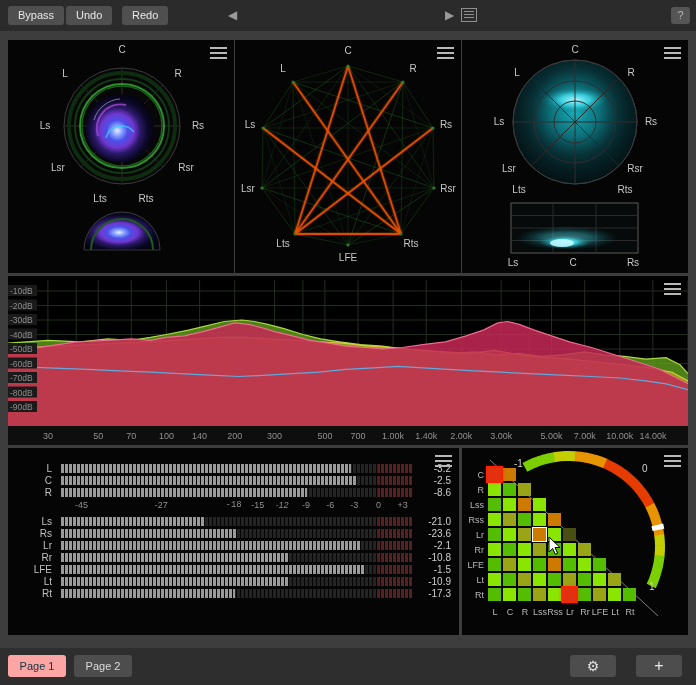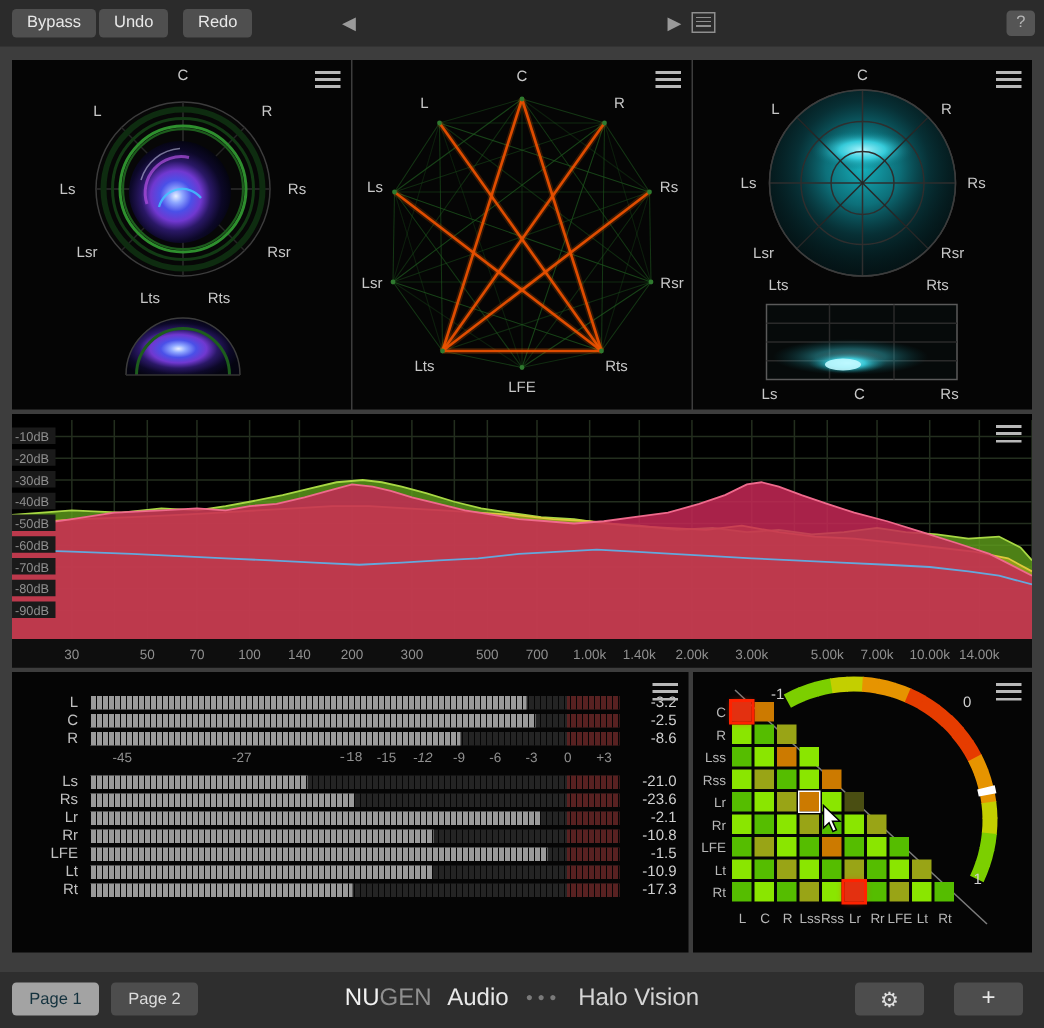--- a/index.html
+++ b/index.html
@@ -567,28 +567,22 @@
         <span class="mxx" style="left: 143px; top: 159px;">Lt</span>
         <span class="mxx" style="left: 158px; top: 159px;">Rt</span>
       </div>
     <span class="gtick" style="left:52px;top:10px">-1</span>
     <span class="gtick" style="left:180px;top:15px">0</span>
     <span class="gtick" style="left:187px;top:133px">1</span>
   </section>
 </div>
 
 <div class="footer">
-  <button class="fbtn" style="left:8px;width:58px;background:#a3a3a3;color:#14323e">Page 1</button>
+  <button class="fbtn" style="left:8px;width:58px;background:#fca5a5;color:#14323e">Page 1</button>
   <button class="fbtn" style="left:74px;width:58px;background:#4d4d4d;color:#dcdcdc">Page 2</button>
-  <div class="brand">
-    <span class="b-nu">NU</span><span class="b-gen">GEN</span>
-    <span class="b-audio">Audio</span>
-    <span class="b-dots">●●●</span>
-    <span class="b-prod">Halo Vision</span>
-  </div>
   <button class="fbtn" style="right:80px;width:46px;background:#4d4d4d;color:#e0e0e0;font-size:14px">⚙</button>
   <button class="fbtn" style="right:14px;width:46px;background:#4d4d4d;color:#e8e8e8;font-size:16px">+</button>
 </div>
 
 <div id="cursor">
   <svg width="14" height="20">
       <path d="M1,1 L1,16 L4.7,12.5 L7.3,18.3 L9.6,17.3 L7,11.5 L12,11.5 Z" fill="#fff" stroke="#000" stroke-width="1"></path>
     </svg>
 </div>
 

